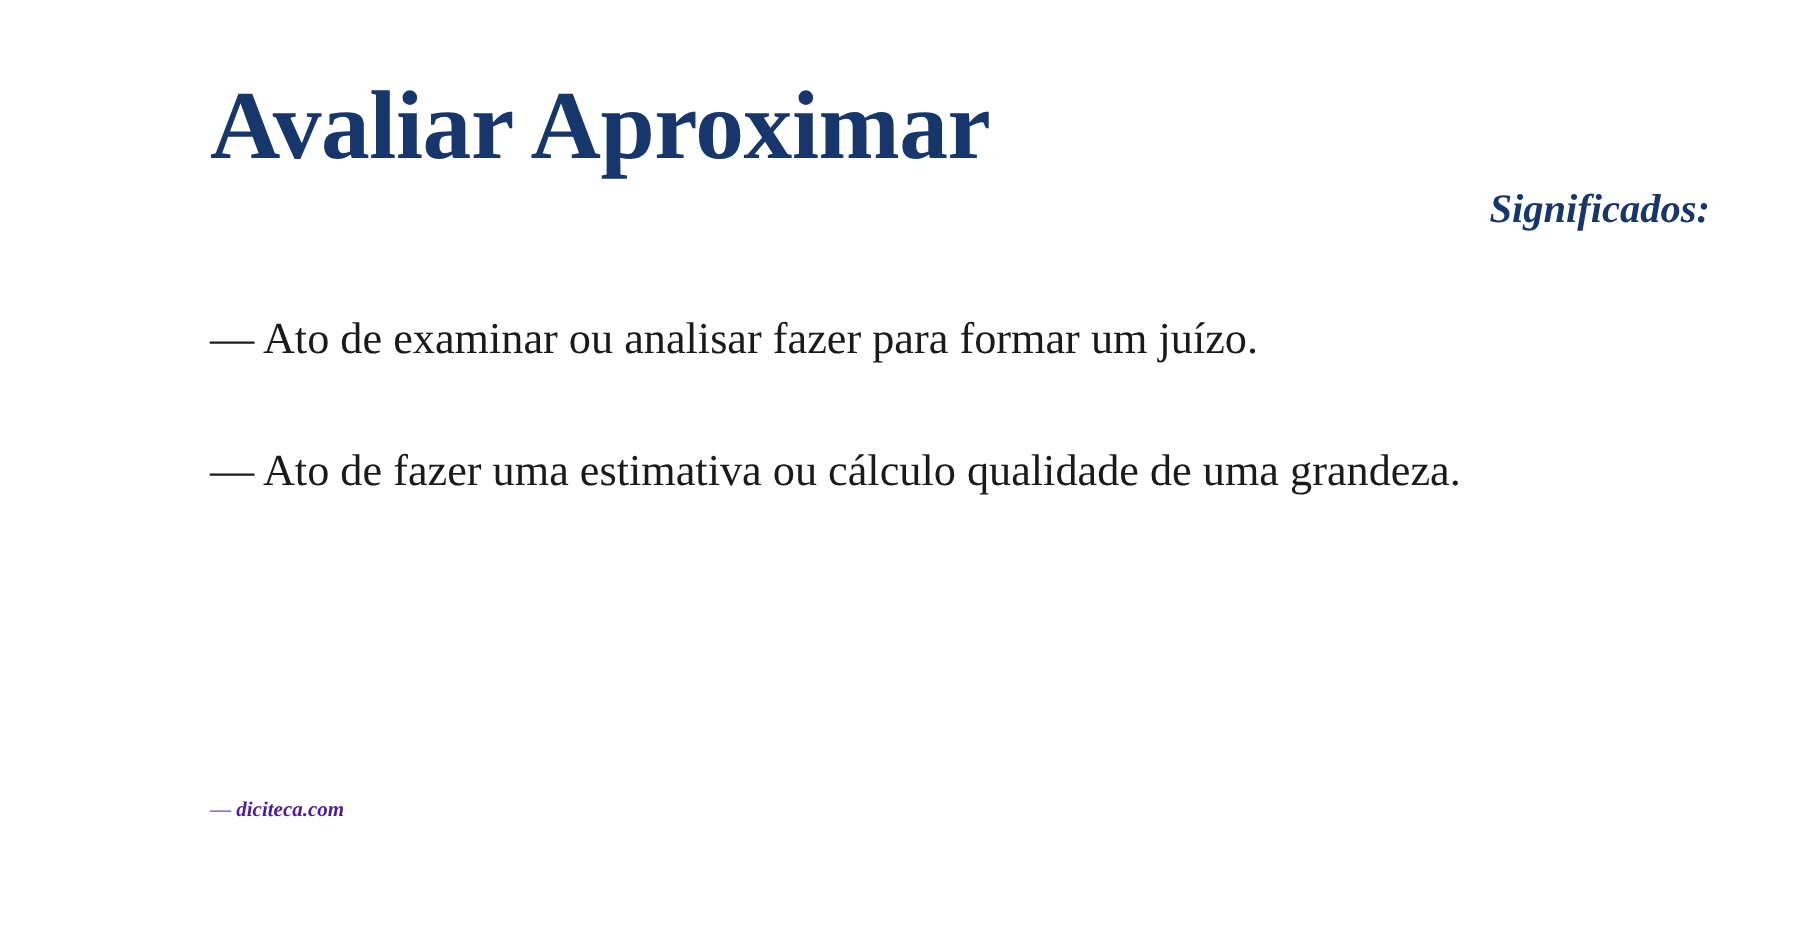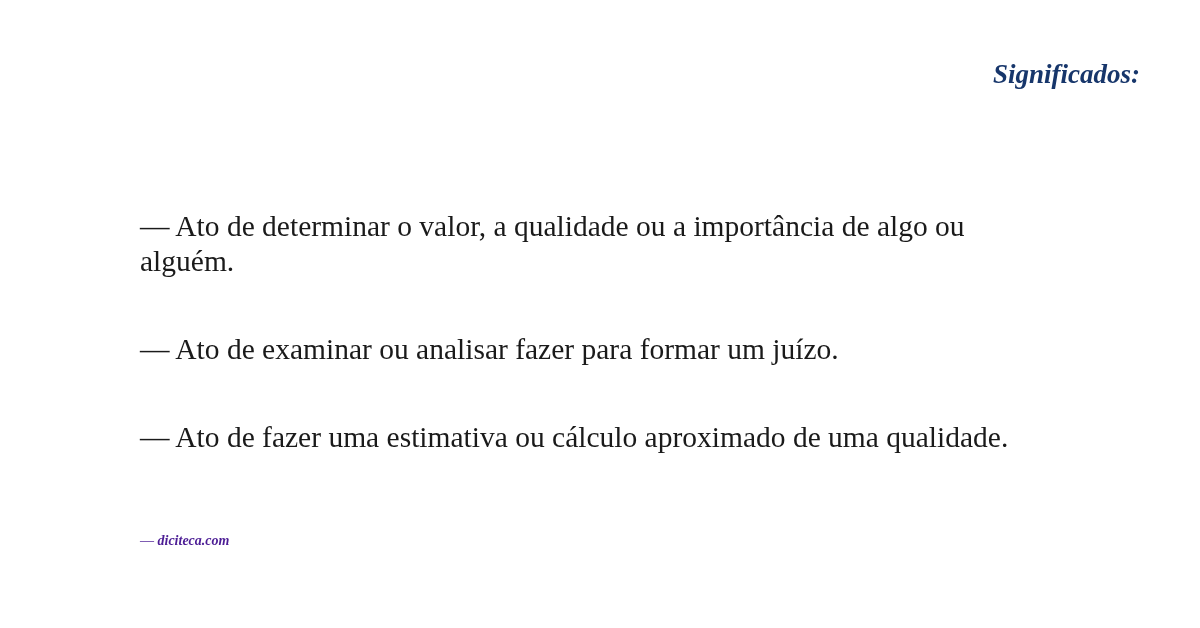--- a/index.html
+++ b/index.html
@@ -101,35 +101,32 @@
     font-style: normal;
     font-weight: 400;
   }
 </style>
 </head>
 <body>
 
 <div class="card">
 
   <div class="header">
+    <h1 class="title">Avaliar Aproximar</h1>
     <div class="subtitle">Significados:</div>
   </div>
 
   <ul class="definitions">
     <li class="definition">
       <span class="dash">—</span>
-      <span>Ato de determinar o valor, a qualidade ou a importância de algo ou alguém.</span>
-    </li>
-    <li class="definition">
-      <span class="dash">—</span>
       <span>Ato de examinar ou analisar fazer para formar um juízo.</span>
     </li>
     <li class="definition">
       <span class="dash">—</span>
-      <span>Ato de fazer uma estimativa ou cálculo aproximado de uma qualidade.</span>
+      <span>Ato de fazer uma estimativa ou cálculo qualidade de uma grandeza.</span>
     </li>
   </ul>
 
   <div class="footer">
     <span class="dash">—</span>
     <span>diciteca.com</span>
   </div>
 
 </div>
 

